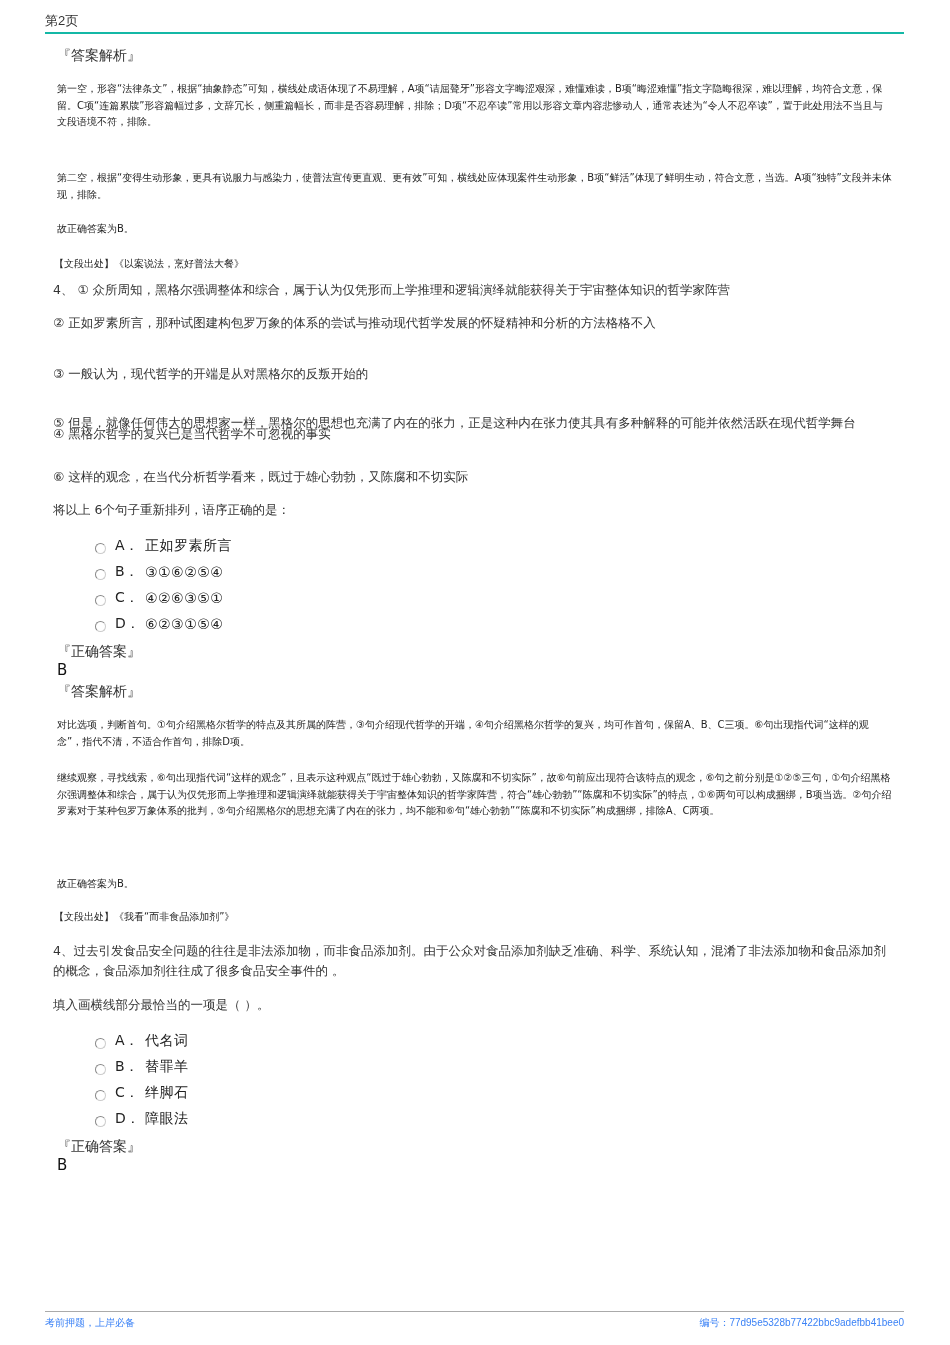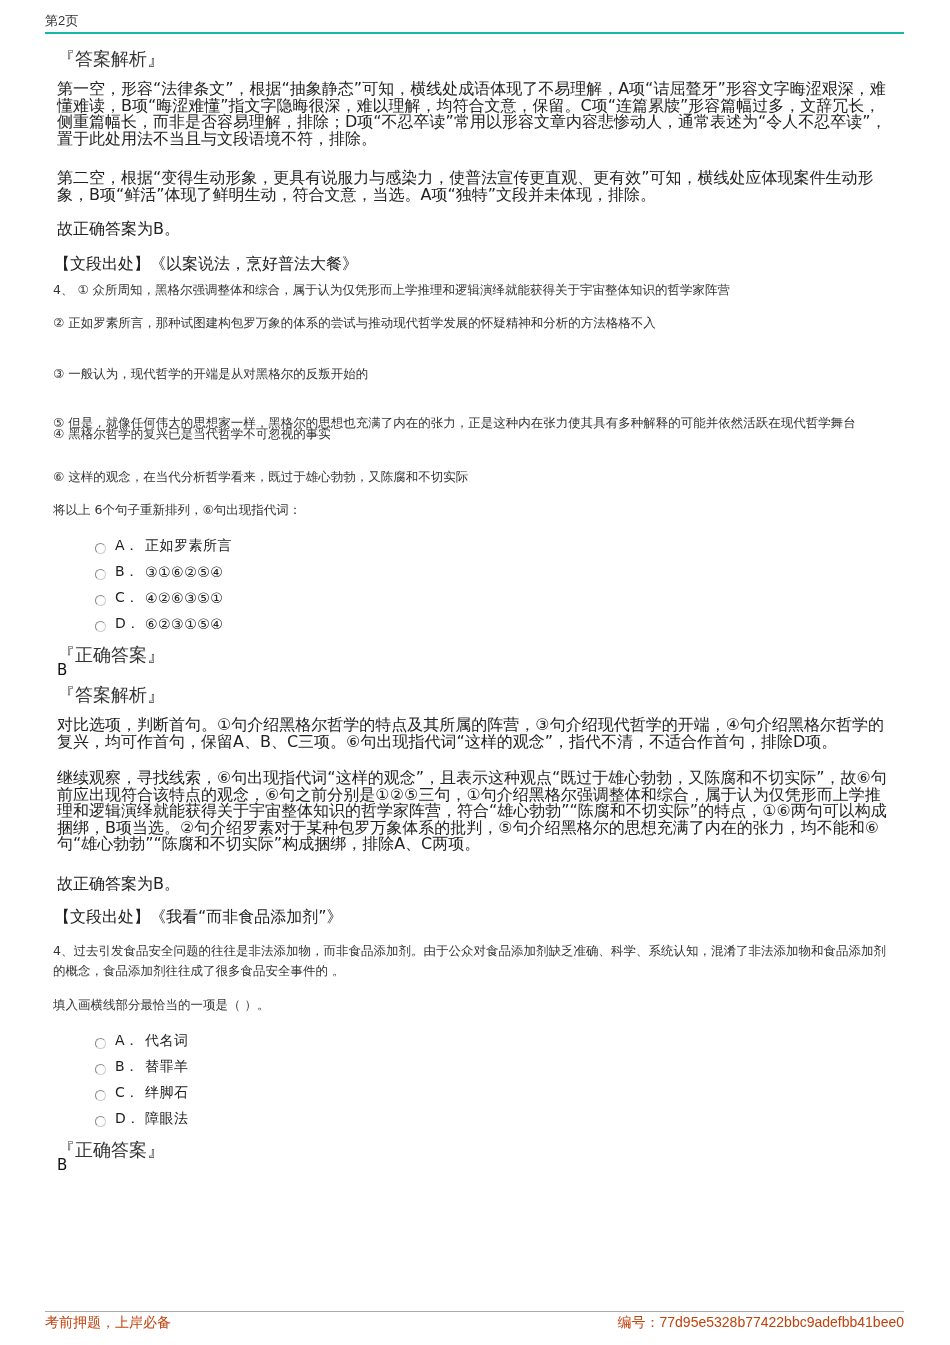--- a/index.html
+++ b/index.html
@@ -11,27 +11,27 @@
   .header {
     position: absolute; left: 45px; right: 46px; top: 12px; height: 20px;
     border-bottom: 2px solid #14b8a6;
     font-size: 13px; color: #333;
     display: flex; justify-content: space-between; align-items: flex-start;
     font-family: "Liberation Sans", sans-serif;
   }
   .footer {
     position: absolute; left: 45px; right: 46px; top: 1311px; height: 22px;
     border-top: 1px solid #aaa;
-    font-size: 14px; color: #c2410c;
+    font-size: 10px; color: #3b82f6;
     display: flex; justify-content: space-between; align-items: center;
     font-family: "Liberation Sans", sans-serif;
   }
-  .blk { position: absolute; left: 57px; width: 835px; font-size: 16px; line-height: 16.5px; color: #222; }
+  .blk { position: absolute; left: 57px; width: 835px; font-size: 10px; line-height: 16.5px; color: #222; }
   .q   { position: absolute; left: 53px; width: 840px; font-size: 12.5px; line-height: 20px; color: #333; }
-  .bracket { position: absolute; left: 57px; font-size: 18px; color: #333; }
+  .bracket { position: absolute; left: 57px; font-size: 14px; color: #333; }
   .ans { position: absolute; left: 57px; font-size: 15px; color: #111; }
   .opt { position: absolute; left: 95px; font-size: 14px; display: flex; align-items: center; color: #222; }
   .radio {
     width: 9px; height: 9px; border-radius: 50%;
     border: 1px solid #888; border-bottom-color: #ccc; border-right-color: #ccc;
     margin-right: 9px; margin-top: 4px; background: #fff;
   }
   .opt .letter { width: 30px; }
   .opt .text { letter-spacing: 0.5px; }
 </style>
@@ -47,21 +47,21 @@
 <div class="blk" style="top:170px;">第二空，根据“变得生动形象，更具有说服力与感染力，使普法宣传更直观、更有效”可知，横线处应体现案件生动形象，B项“鲜活”体现了鲜明生动，符合文意，当选。A项“独特”文段并未体现，排除。</div>
 <div class="blk" style="top:221px;">故正确答案为B。</div>
 <div class="blk" style="top:256px; left:54px;">【文段出处】《以案说法，烹好普法大餐》</div>
 
 <div class="q" style="top:280px;">4、 ① 众所周知，黑格尔强调整体和综合，属于认为仅凭形而上学推理和逻辑演绎就能获得关于宇宙整体知识的哲学家阵营</div>
 <div class="q" style="top:313px;">② 正如罗素所言，那种试图建构包罗万象的体系的尝试与推动现代哲学发展的怀疑精神和分析的方法格格不入</div>
 <div class="q" style="top:346px;margin-top:18px;">③ 一般认为，现代哲学的开端是从对黑格尔的反叛开始的</div>
 <div class="q" style="top:380px;margin-top:44px;">④ 黑格尔哲学的复兴已是当代哲学不可忽视的事实</div>
 <div class="q" style="top:413px;">⑤ 但是，就像任何伟大的思想家一样，黑格尔的思想也充满了内在的张力，正是这种内在张力使其具有多种解释的可能并依然活跃在现代哲学舞台</div>
 <div class="q" style="top:467px;">⑥ 这样的观念，在当代分析哲学看来，既过于雄心勃勃，又陈腐和不切实际</div>
-<div class="q" style="top:500px;">将以上 6个句子重新排列，⑥句出现指代词：</div>
+<div class="q" style="top:500px;">将以上 6个句子重新排列，语序正确的是：</div>
 
 <div class="opt" style="top:537px;">
   <span class="radio"></span>
   <span class="letter">A．</span>
   <span class="text">正如罗素所言</span>
 </div>
 <div class="opt" style="top:563px;">
   <span class="radio"></span>
   <span class="letter">B．</span>
   <span class="text">③①⑥②⑤④</span>

